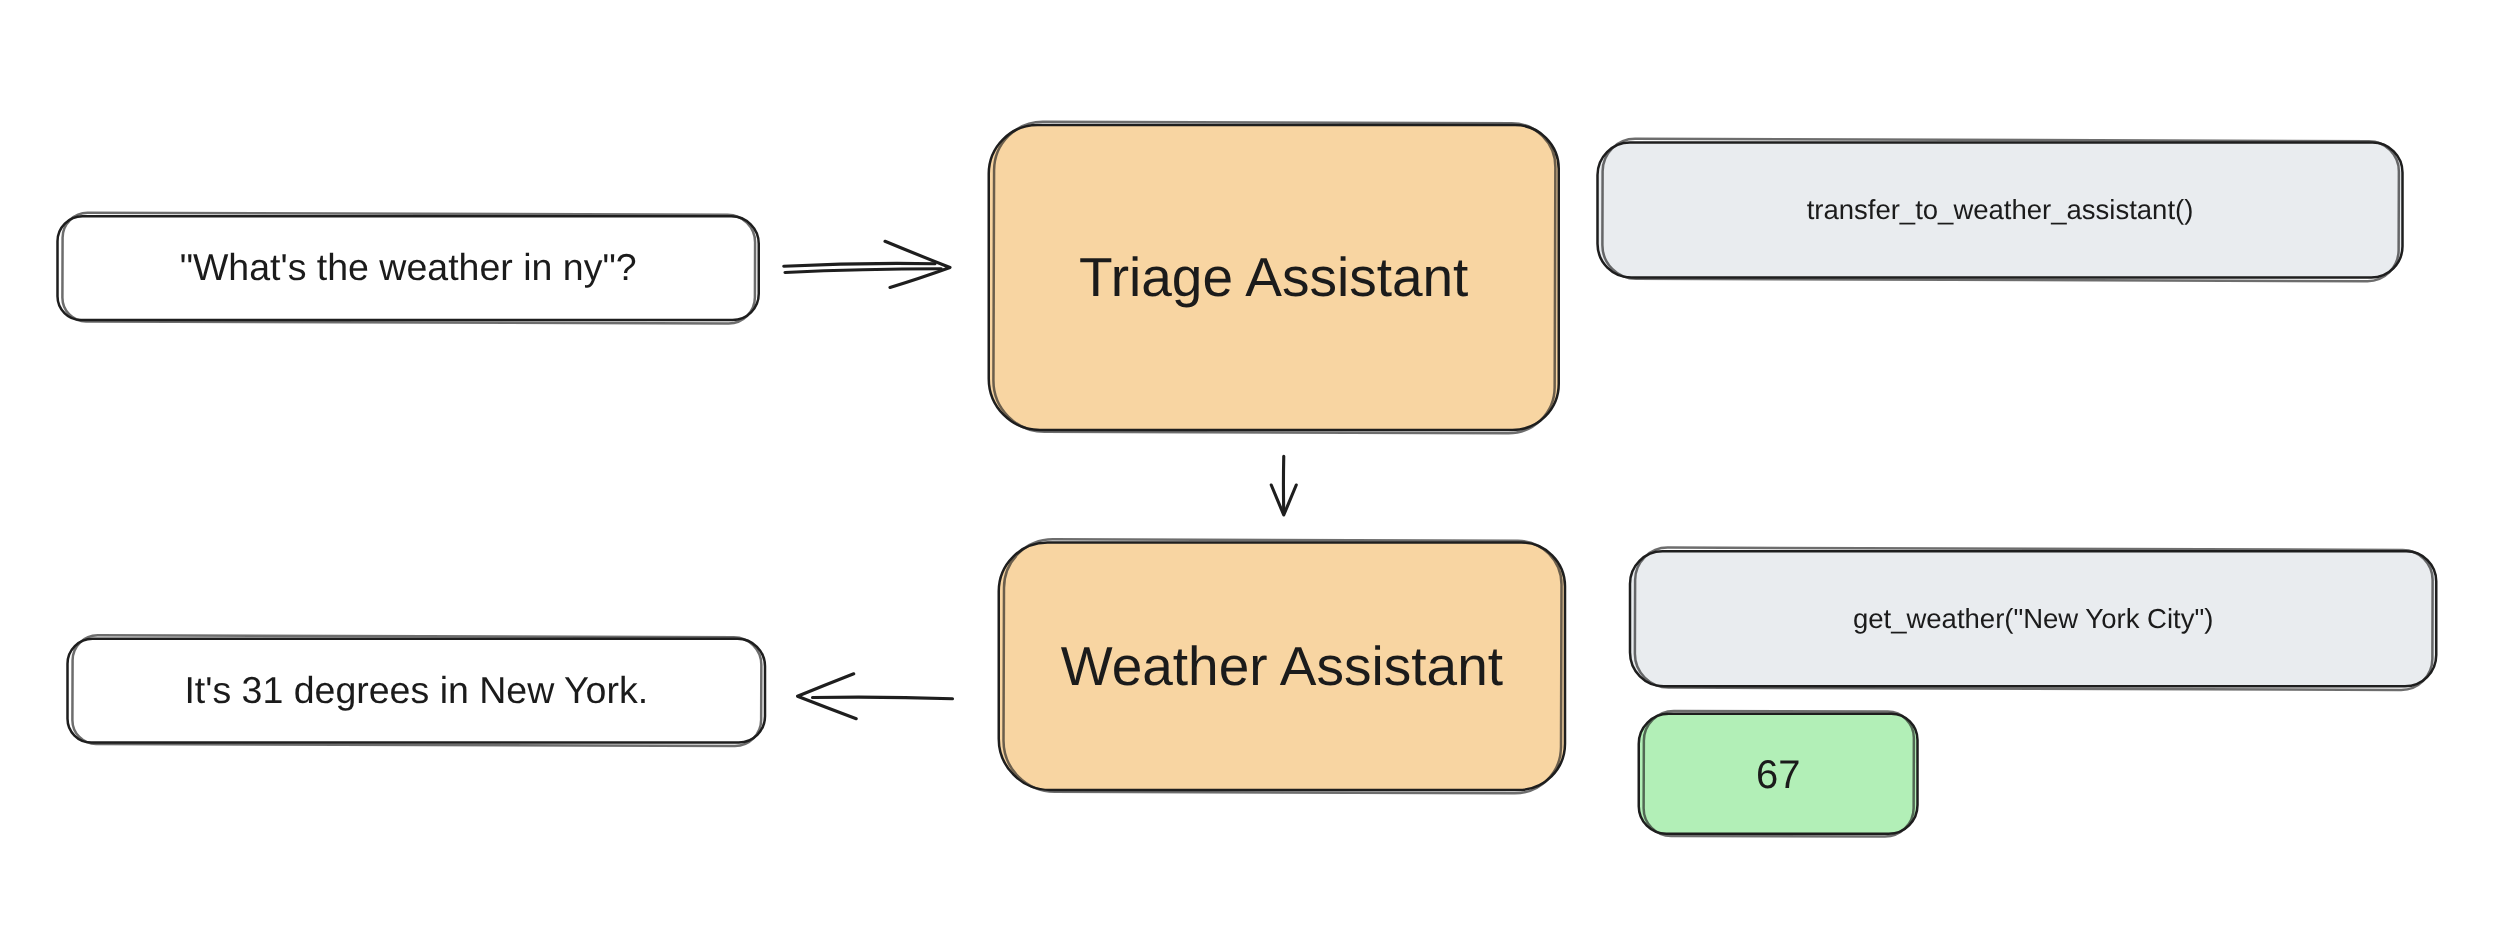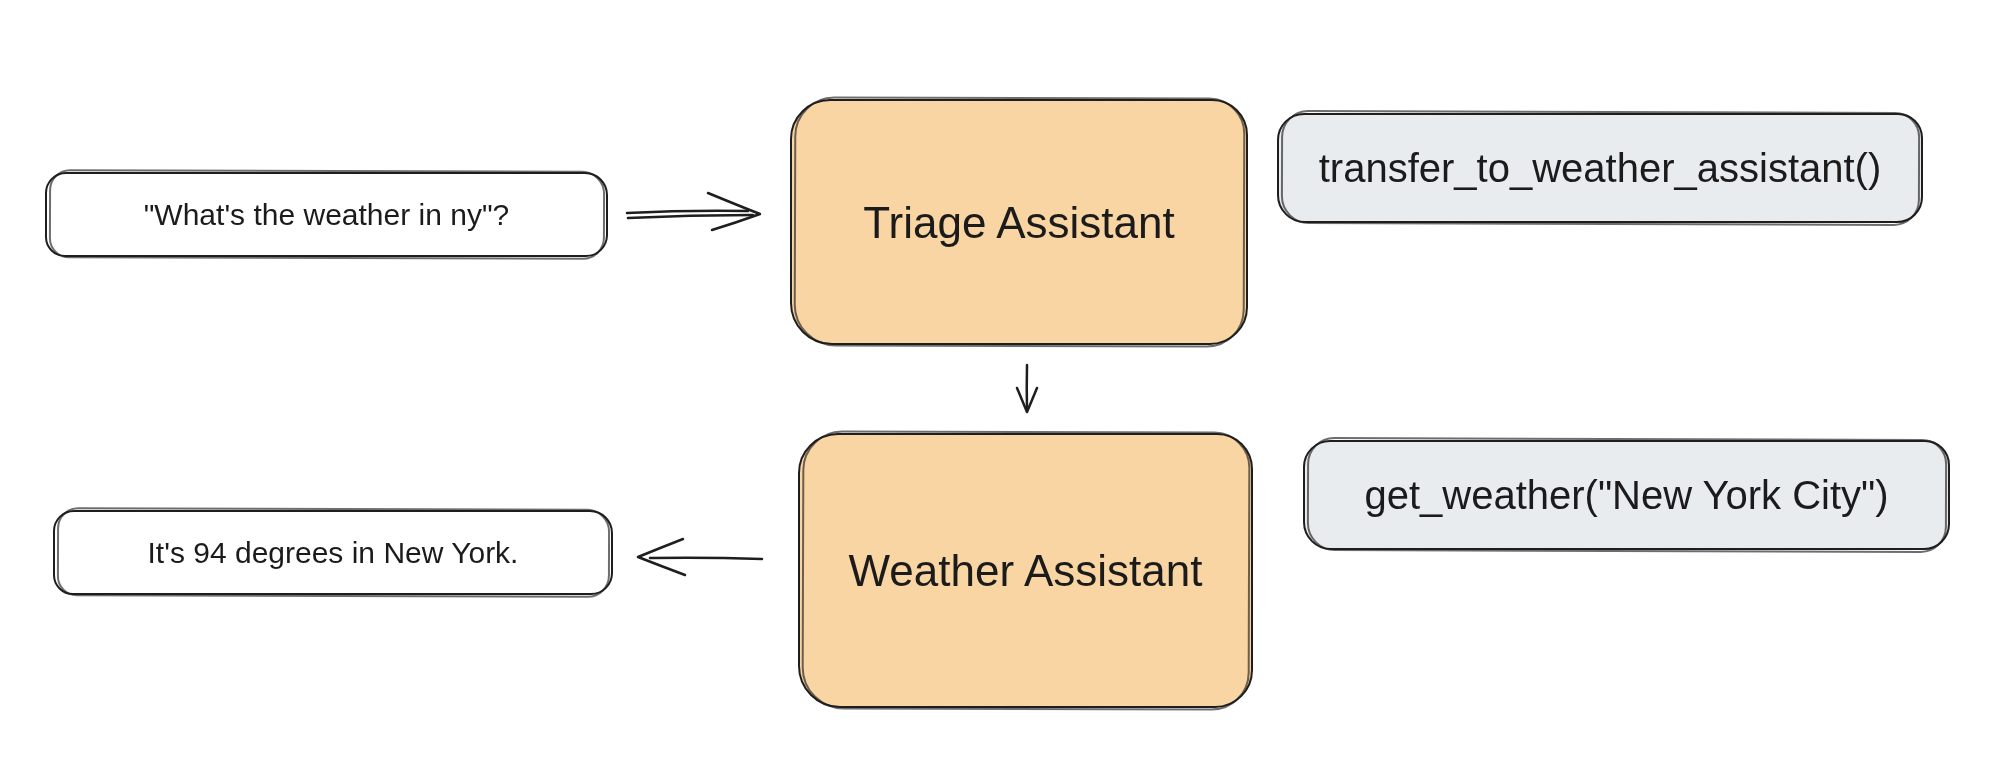--- a/index.html
+++ b/index.html
@@ -41,21 +41,21 @@
     transform:rotate(0.18deg);
     pointer-events:none;
   }
   .node .label{
     position:relative;
     padding:0 18px;
     line-height:1.25;
   }
   .msg{ background:var(--msg-fill); border-radius:21px 23px 22px 20px; font-size:30px; }
   .agent{ background:var(--agent-fill); border-radius:40px 36px 38px 42px; font-size:44px; }
-  .code{ background:var(--code-fill); border-radius:27px 25px 26px 28px; font-size:40px; }
+  .code{ background:var(--code-fill); border-radius:27px 25px 26px 28px; font-size:22px; }
   .result{ background:var(--result-fill); border-radius:25px 22px 24px 23px; font-size:32px; }
 
   .arrow{ position:absolute; overflow:visible; }
   .arrow path{
     fill:none;
     stroke:var(--stroke);
     stroke-width:2.5;
     stroke-linecap:round;
     stroke-linejoin:round;
   }
@@ -81,31 +81,34 @@
 
   <div class="node code" style="left:1277px; top:113px; width:646px; height:110px;">
     <span class="label">transfer_to_weather_assistant()</span>
   </div>
 
   <svg class="arrow" style="left:1000px; top:358px;" width="55" height="62" viewBox="0 0 55 62">
     <path d="M27,7 Q26.5,30 27,52"></path>
     <path d="M17,30 Q22,42 27,54 Q32,42 37,30"></path>
   </svg>
 
-  <div class="node agent" style="left:798px; top:433px; width:455px; height:275px;">
+  <div class="node agent" style="left:798px; top:433px; width:455px; height:200px;">
     <span class="label">Weather Assistant</span>
   </div>
 
   <div class="node code" style="left:1303px; top:440px; width:647px; height:110px;">
     <span class="label">get_weather("New York City")</span>
   </div>
 
+  <div class="node result" style="left:1310px; top:570px; width:225px; height:98px;">
+    <span class="label">67</span>
+  </div>
 
   <svg class="arrow" style="left:630px; top:525px;" width="145" height="70" viewBox="0 0 145 70">
     <path d="M20,33 Q75,32 132,34"></path>
     <path d="M53,14 Q30,23 8,32 Q31,41 55,50"></path>
   </svg>
 
   <div class="node msg" style="left:53px; top:510px; width:560px; height:85px;">
-    <span class="label">It's 94 degrees in New York.</span>
+    <span class="label">It's 31 degrees in New York.</span>
   </div>
 
 </div>
 
 </body></html>

